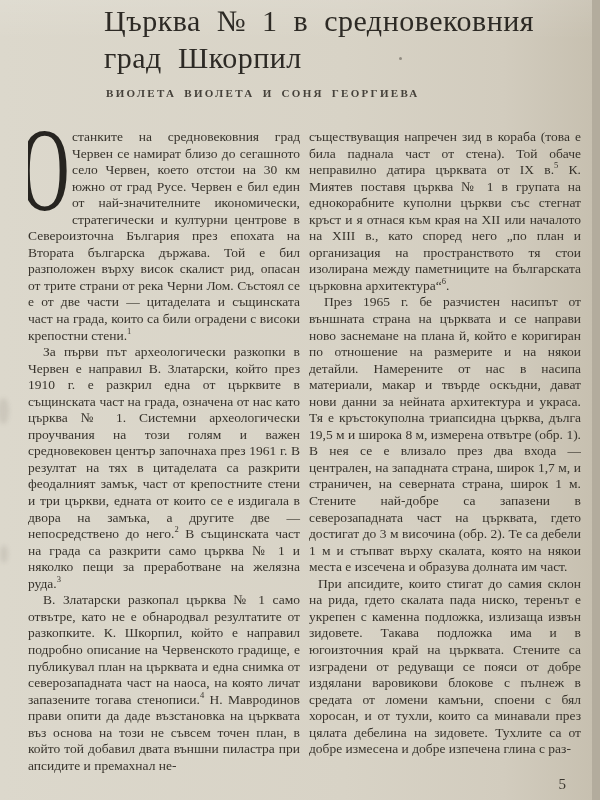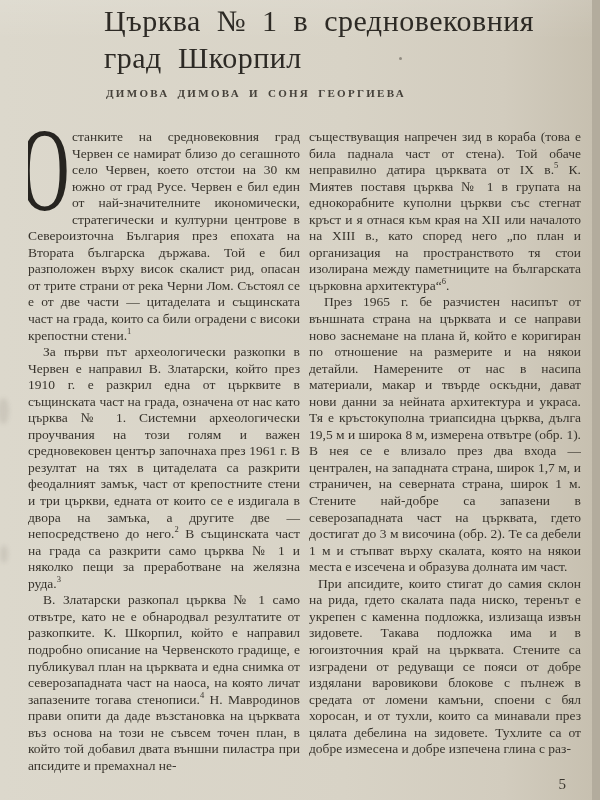--- a/index.html
+++ b/index.html
@@ -61,21 +61,21 @@
 </head>
 <body>
 
 <div class="page">
 
   <h1 class="title">
       <span class="tl">Църква № 1 в средновековния</span>
       <span class="tl">град Шкорпил</span>
     </h1>
 
-  <div class="authors">ДИМОВА ДИМОВА И СОНЯ ГЕОРГИЕВА</div>
+  <div class="authors">ВИОЛЕТА ВИОЛЕТА И СОНЯ ГЕОРГИЕВА</div>
 
   <div class="columns">
 
     <div class="col">
       <p class="para"><span class="dropcap">
             <span class="dropcap-glyph">О</span>
           </span><span>станките на средновековния град Червен се намират близо до сегашното село Червен, което отстои на 30 км южно от град Русе. Червен е бил един от най-значителните икономически, стратегически и културни центрове в Североизточна България през епохата на Втората българска държава. Той е бил разположен върху висок скалист рид, опасан от трите страни от река Черни Лом. Състоял се е от две части — цитаделата и същинската част на града, които са били оградени с високи крепостни стени.</span><sup class="fn">1</sup></p>
       <p class="para indent"><span>За първи път археологически разкопки в Червен е направил В. Златарски, който през 1910 г. е разкрил една от църквите в същинската част на града, означена от нас като църква № 1. Системни археологически проучвания на този голям и важен средновековен център започнаха през 1961 г. В резултат на тях в цитаделата са разкрити феодалният замък, част от крепостните стени и три църкви, едната от които се е издигала в двора на замъка, а другите две — непосредствено до него.</span><sup class="fn">2</sup><span> В същинската част на града са разкрити само църква № 1 и няколко пещи за преработване на желязна руда.</span><sup class="fn">3</sup></p>
       <p class="para indent"><span>В. Златарски разкопал църква № 1 само отвътре, като не е обнародвал резултатите от разкопките. К. Шкорпил, който е направил подробно описание на Червенското градище, е публикувал план на църквата и една снимка от северозападната част на наоса, на която личат запазените тогава стенописи.</span><sup class="fn">4</sup><span> Н. Мавродинов прави опити да даде възстановка на църквата въз основа на този не съвсем точен план, в който той добавил двата външни пиластра при апсидите и премахнал не-</span></p>
     </div>

